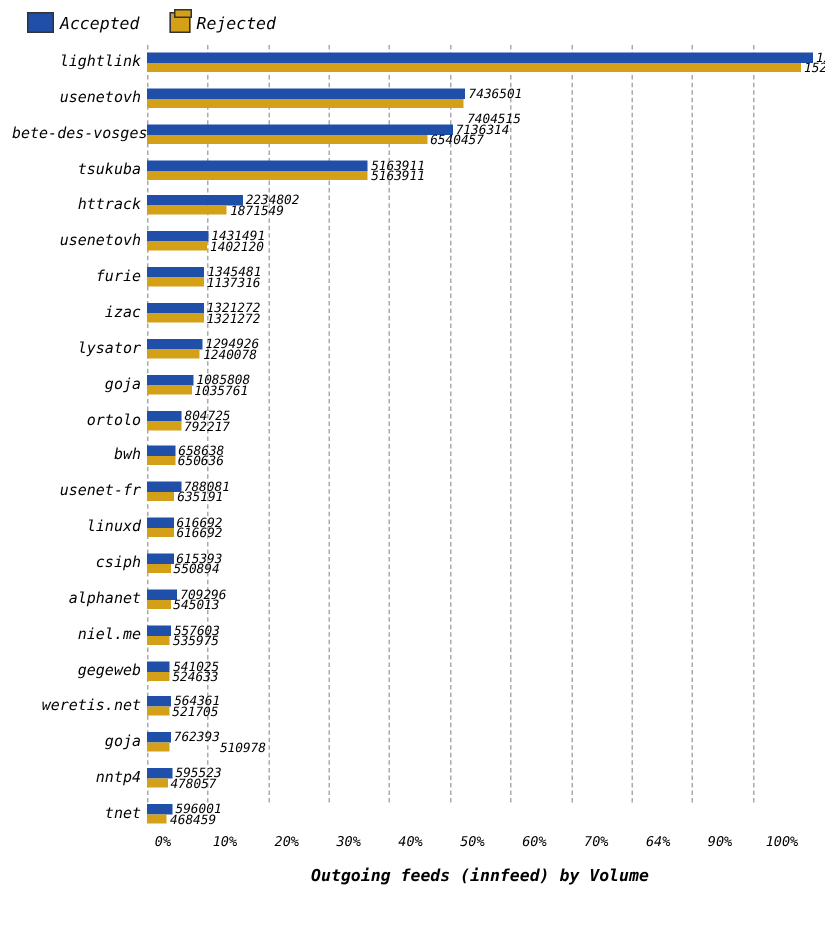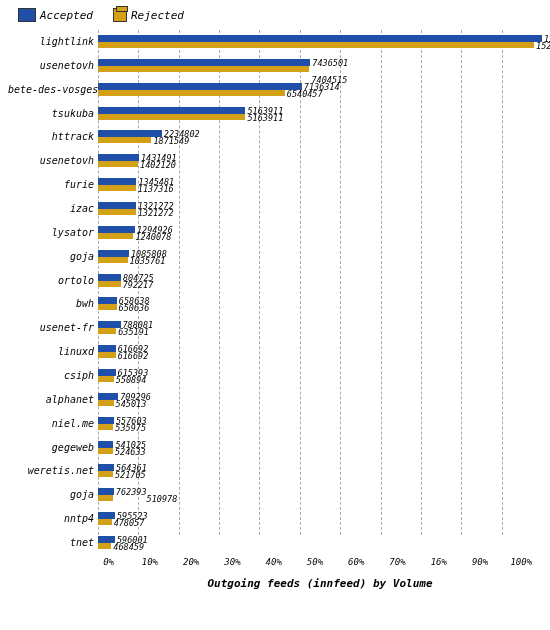--- a/index.html
+++ b/index.html
@@ -363,19 +363,19 @@
   <div class="bottom-section">
     <div class="x-axis" id="x-axis-container">
         <span class="x-tick" style="width: 10%; margin-left: -10px;">0%</span>
         <span class="x-tick" style="width: 10%;">10%</span>
         <span class="x-tick" style="width: 10%;">20%</span>
         <span class="x-tick" style="width: 10%;">30%</span>
         <span class="x-tick" style="width: 10%;">40%</span>
         <span class="x-tick" style="width: 10%;">50%</span>
         <span class="x-tick" style="width: 10%;">60%</span>
         <span class="x-tick" style="width: 10%;">70%</span>
-        <span class="x-tick" style="width: 10%;">16%</span>
+        <span class="x-tick" style="width: 10%;">64%</span>
         <span class="x-tick" style="width: 10%;">90%</span>
         <span class="x-tick" style="width: 10%;">100%</span>
       </div>
     <div class="x-title">Outgoing feeds (innfeed) by Volume</div>
   </div>
 </div>
 
 </body></html>

